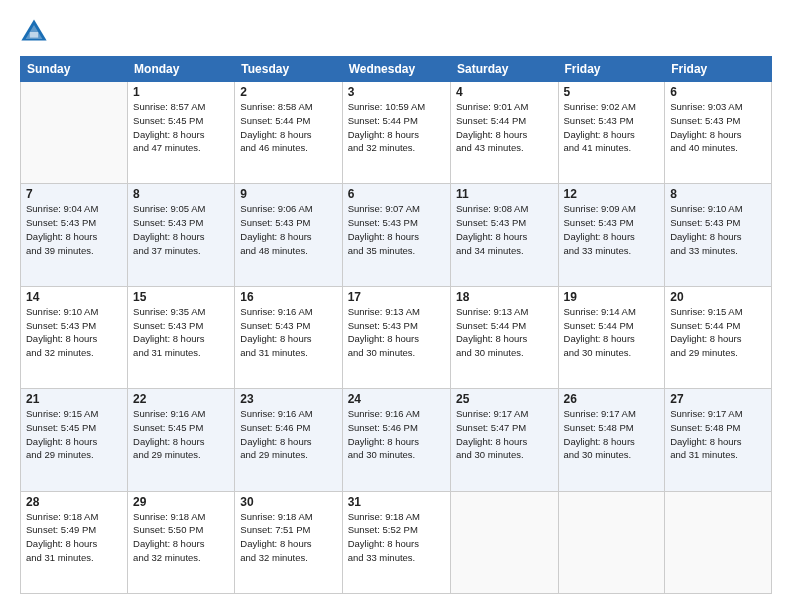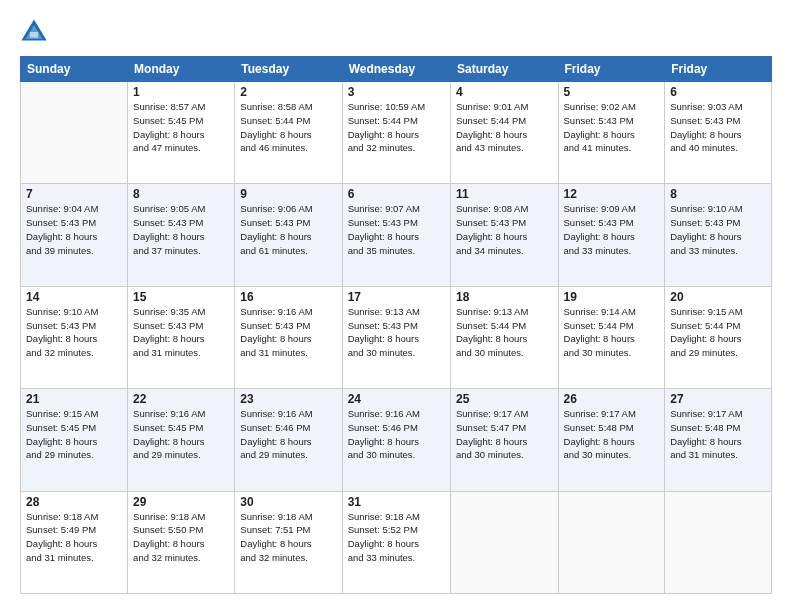--- a/index.html
+++ b/index.html
@@ -165,21 +165,21 @@
           <td>
             <span class="day-num">7</span>
             <div class="cell-info"><span>Sunrise: 9:04 AM</span><br><span>Sunset: 5:43 PM</span><br><span>Daylight: 8 hours</span><br><span>and 39 minutes.</span><br></div>
           </td>
           <td>
             <span class="day-num">8</span>
             <div class="cell-info"><span>Sunrise: 9:05 AM</span><br><span>Sunset: 5:43 PM</span><br><span>Daylight: 8 hours</span><br><span>and 37 minutes.</span><br></div>
           </td>
           <td>
             <span class="day-num">9</span>
-            <div class="cell-info"><span>Sunrise: 9:06 AM</span><br><span>Sunset: 5:43 PM</span><br><span>Daylight: 8 hours</span><br><span>and 61 minutes.</span><br></div>
+            <div class="cell-info"><span>Sunrise: 9:06 AM</span><br><span>Sunset: 5:43 PM</span><br><span>Daylight: 8 hours</span><br><span>and 48 minutes.</span><br></div>
           </td>
           <td>
             <span class="day-num">6</span>
             <div class="cell-info"><span>Sunrise: 9:07 AM</span><br><span>Sunset: 5:43 PM</span><br><span>Daylight: 8 hours</span><br><span>and 35 minutes.</span><br></div>
           </td>
           <td>
             <span class="day-num">11</span>
             <div class="cell-info"><span>Sunrise: 9:08 AM</span><br><span>Sunset: 5:43 PM</span><br><span>Daylight: 8 hours</span><br><span>and 34 minutes.</span><br></div>
           </td>
           <td>

